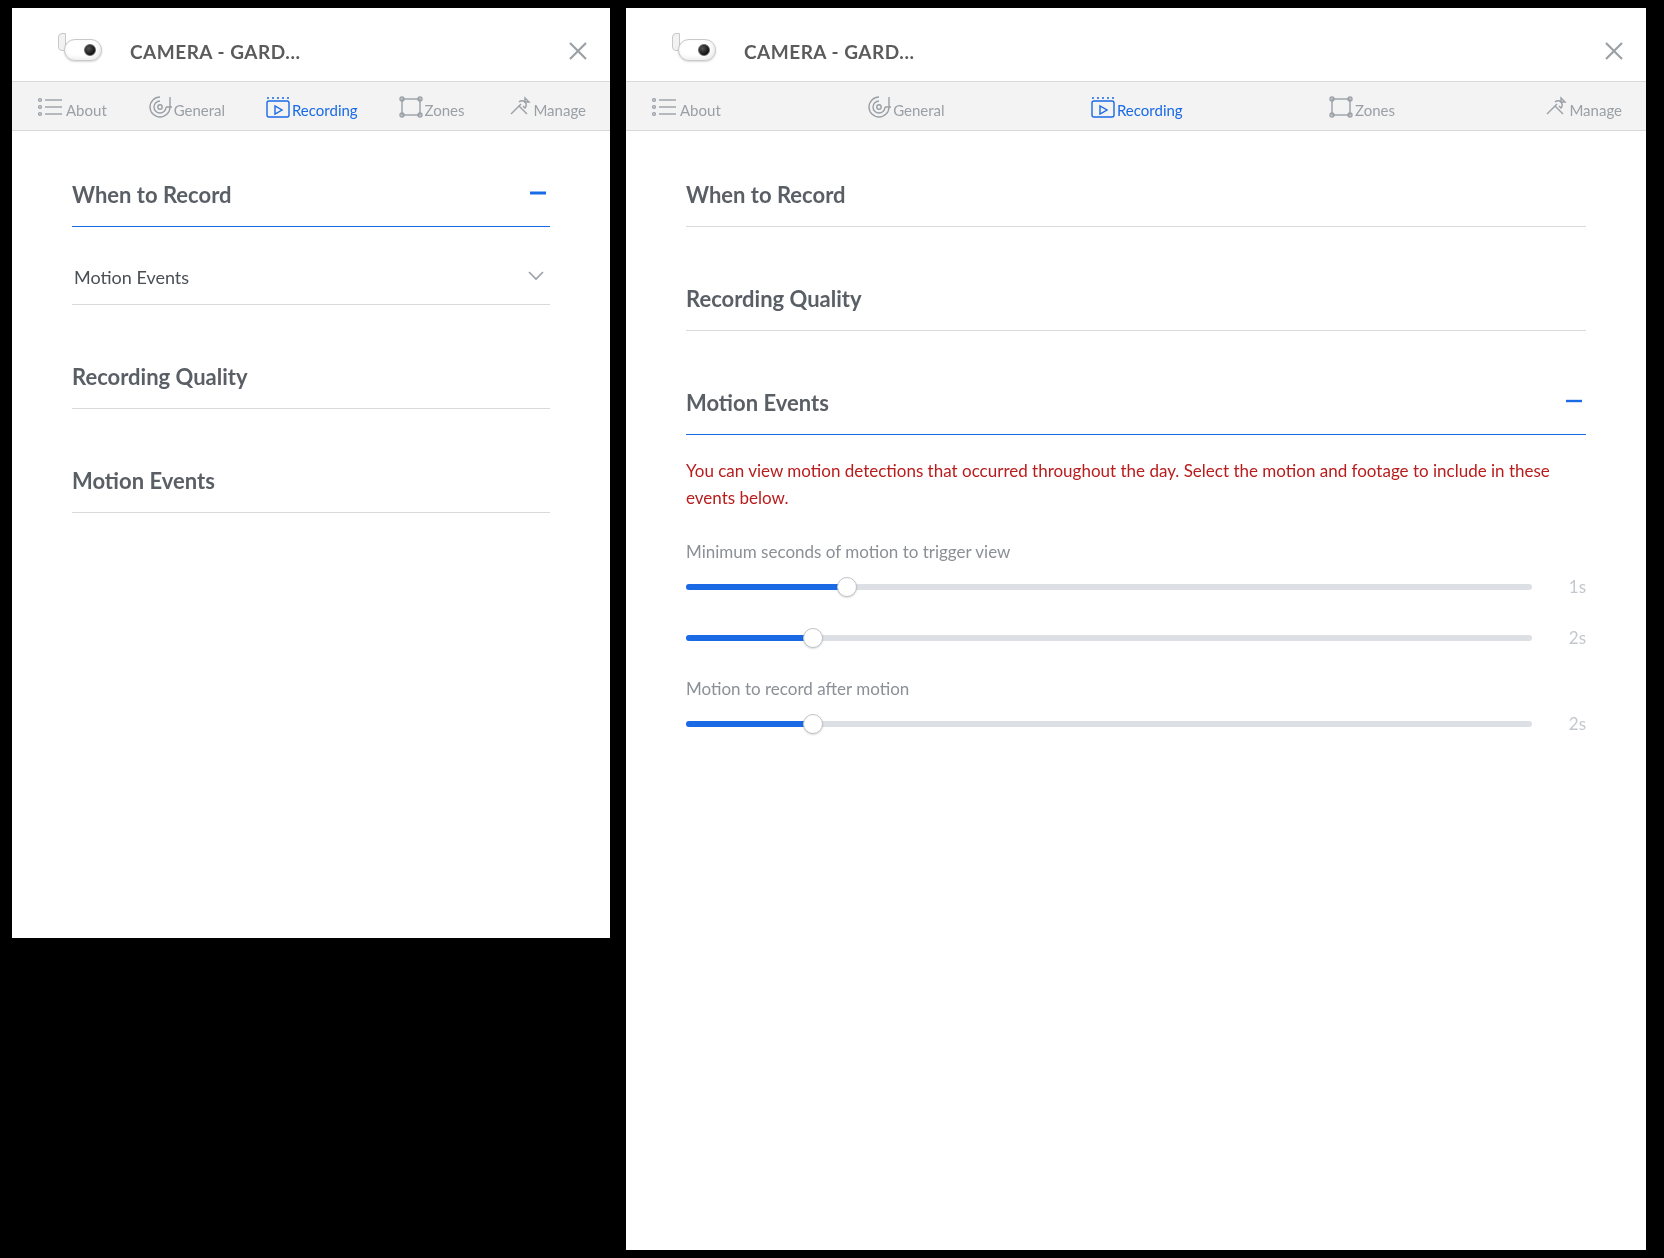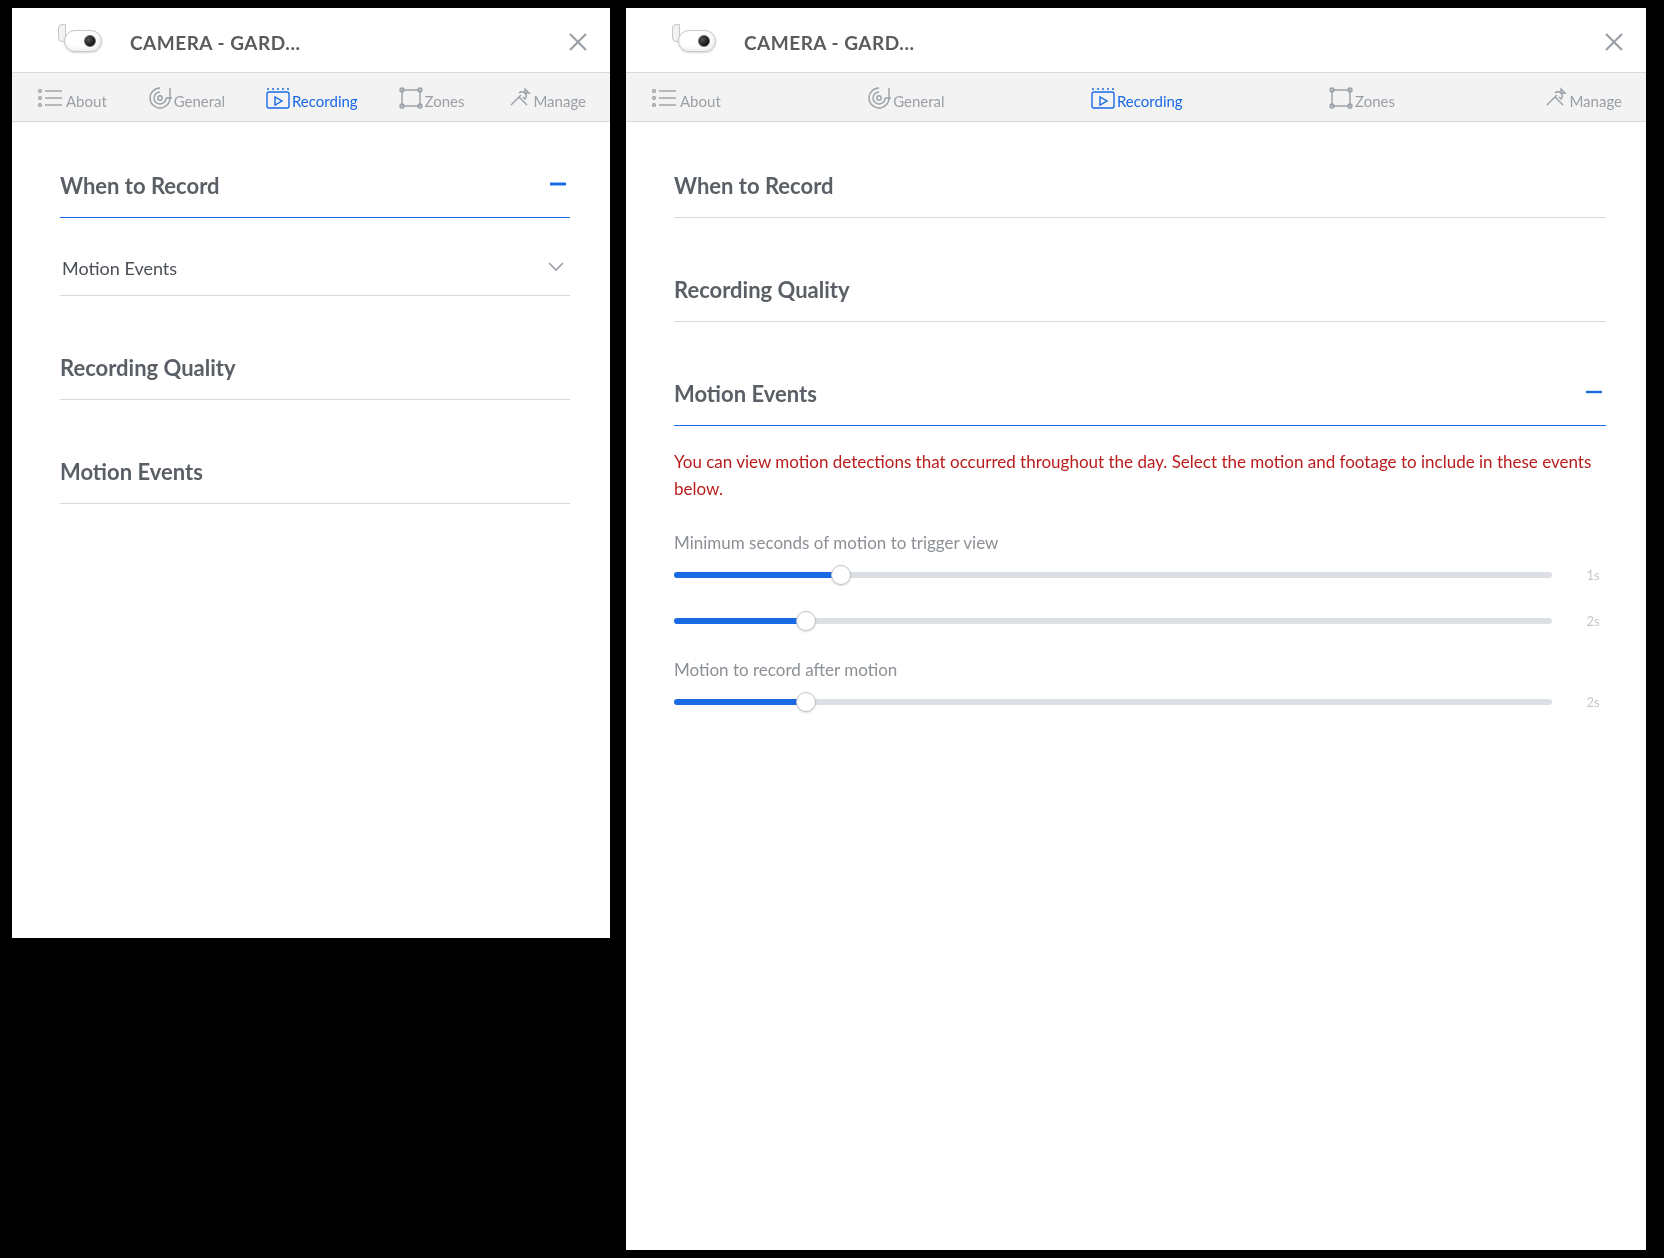--- a/index.html
+++ b/index.html
@@ -41,21 +41,21 @@
     background: #fff;
     height: 100%;
     display: flex;
     flex-direction: column;
   }
 
   
   .hdr {
     display: flex;
     align-items: center;
-    padding: 14px 18px 10px 18px;
+    padding: 23px 18px 10px 18px;
     border-bottom: 1px solid var(--border);
   }
   .cam-icon {
     width: 58px; height: 40px;
     position: relative;
     margin-right: 14px;
     margin-left: 28px;
   }
   .cam-icon .body {
     position: absolute;
@@ -113,24 +113,23 @@
     cursor: pointer;
     min-width: 70px;
   }
   .tab.active { color: var(--accent); }
   .tab .ticon { height: 30px; display:flex; align-items:center; justify-content:center; }
   .tab svg { stroke: currentColor; fill: none; stroke-width: 1.4; }
   .tab-label { margin-top: 6px; }
 
   
   .content {
-    padding: 22px 40px 40px;
+    padding: 22px 60px 40px;
     overflow: hidden;
     flex: 1;
-    margin-left: 8px;
   }
 
   .sect {
     margin-top: 18px;
   }
   .sect-head {
     display: flex;
     align-items: center;
     justify-content: space-between;
     padding: 10px 0 18px;
@@ -215,23 +214,23 @@
     top: 50%;
     width: 20px; height: 20px;
     background: #fff;
     border: 1px solid #bfc4c9;
     border-radius: 50%;
     transform: translate(-50%, -50%);
     box-shadow: 0 1px 2px rgba(0,0,0,0.15);
   }
   .slider-val {
     color: #c4c8cd;
-    font-size: 13px;
+    font-size: 17px;
     min-width: 26px;
-    text-align: center;
+    text-align: right;
   }
 </style>
 </head>
 <body>
 
 <div class="panelwrap left">
   <div class="panel">
 
     <div class="hdr">
       <div class="cam-icon">

